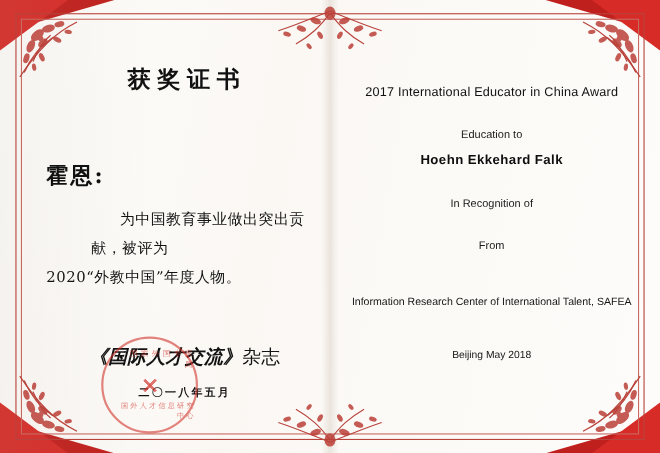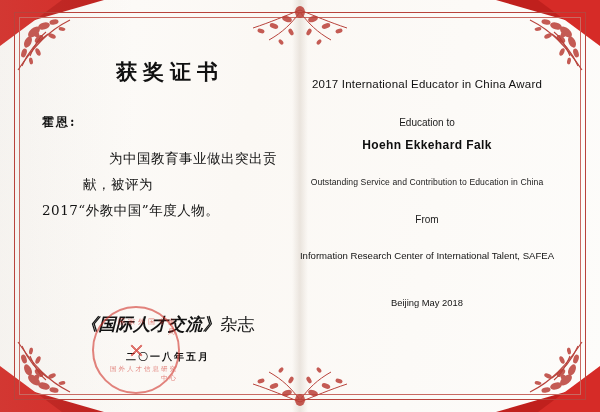--- a/index.html
+++ b/index.html
@@ -138,23 +138,23 @@
   .cn-title {
     font-family: "DejaVu Serif", "Liberation Serif", serif;
     font-size: 21px;
     font-weight: bold;
     letter-spacing: 6px;
     text-align: center;
     padding-left: 6px;
     color: #111;
   }
   .cn-salutation {
-    margin-top: 28px;
+    margin-top: 60px;
     font-family: "DejaVu Serif", "Liberation Serif", serif;
-    font-size: 12px;
+    font-size: 20px;
     font-weight: bold;
     letter-spacing: 2px;
     color: #111;
   }
   .cn-body {
     margin-top: 14px;
     font-family: "DejaVu Serif", "Liberation Serif", serif;
     font-size: 13.5px;
     line-height: 26px;
     letter-spacing: 0.5px;
@@ -212,21 +212,21 @@
     font-size: 7px;
     letter-spacing: 3px;
     color: rgba(208,48,40,0.75);
     font-family: Liberation Mono, monospace;
   }
   .seal-text.bottom { top: auto; bottom: 9px; font-size: 6.5px; letter-spacing: 2px; }
 
   
   .right-panel {
     position: absolute;
-    left: 296px;
+    left: 316px;
     top: 78px;
     width: 262px;
     text-align: center;
     color: #151515;
   }
   .en-line { margin-bottom: 0; }
   .en-award {
     font-size: 11.5px;
     letter-spacing: 0.2px;
     color: #111;
@@ -253,21 +253,21 @@
     font-size: 8.6px;
     letter-spacing: 0.1px;
     color: #1a1a1a;
   }
   .en-from {
     margin-top: 27px;
     font-size: 10px;
     color: #1a1a1a;
   }
   .en-org {
-    margin-top: 25px;
+    margin-top: 40px;
     font-size: 9.6px;
     color: #141414;
   }
   .en-org2 {
     margin-top: 22px;
     font-size: 10.2px;
     color: #141414;
   }
   .en-place {
     margin-top: 36px;
@@ -417,39 +417,39 @@
       <ellipse cx="56" cy="40" rx="3" ry="1.8" transform="rotate(50 56 40)"></ellipse>
       <ellipse cx="94" cy="40" rx="3" ry="1.8" transform="rotate(-50 94 40)"></ellipse>
     </g>
   </svg>
 
   <div class="left-panel">
     <div class="cn-title">获奖证书</div>
     <div class="cn-salutation">霍恩:</div>
     <div class="cn-body">
       <span class="indent">为中国教育事业做出突出贡献，被评为</span>
-      <span>2017“外教中国”年度人物。</span>
+      <span>2020“外教中国”年度人物。</span>
     </div>
   </div>
 
   <div class="cn-footer">
     <div class="cn-org2">
       <span class="mag">《国际人才交流》</span><span>杂志</span>
     </div>
     <div class="cn-date">二〇一八年五月</div>
   </div>
 
   <div class="seal">
     <div class="seal-text">国家外国专家局</div>
     <div class="seal-text bottom">国外人才信息研究中心</div>
   </div>
 
   <div class="right-panel">
     <div class="en-line en-award">2017 International Educator in China Award</div>
     <div class="en-line en-presented">Education to</div>
     <div class="en-line en-name">Hoehn Ekkehard Falk</div>
-    <div class="en-line en-service">Outstanding Service and Contribution to Education in China</div>
+    <div class="en-line en-recognition">In Recognition of</div>
     <div class="en-line en-from">From</div>
     <div class="en-line en-org">Information Research Center of International Talent, SAFEA</div>
     <div class="en-line en-place">Beijing   May 2018</div>
   </div>
 
 </div>
 
 </body></html>

